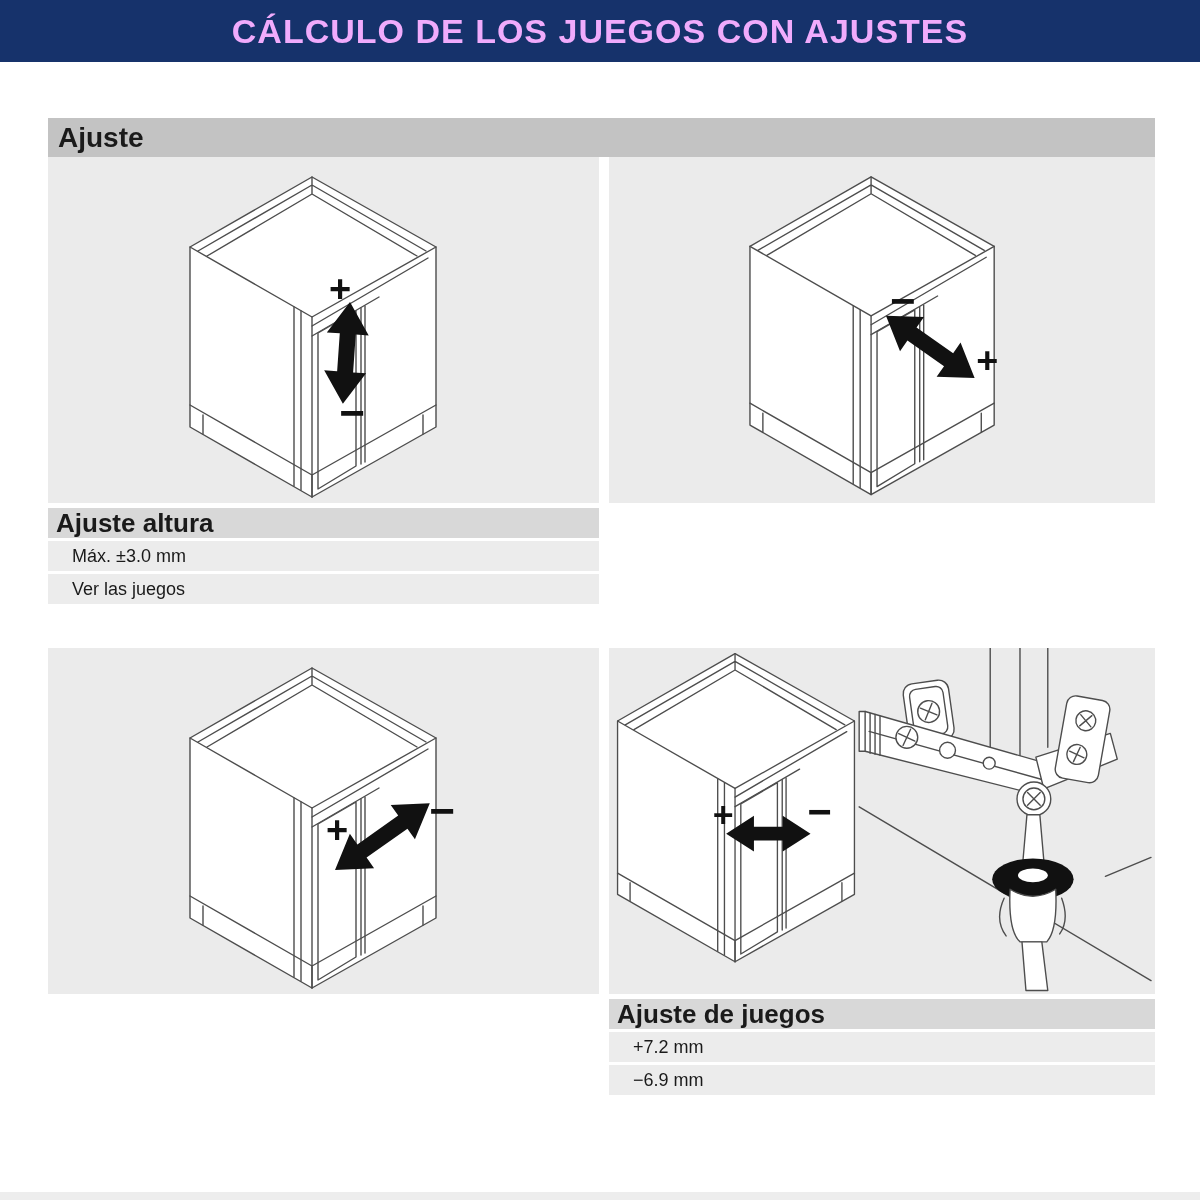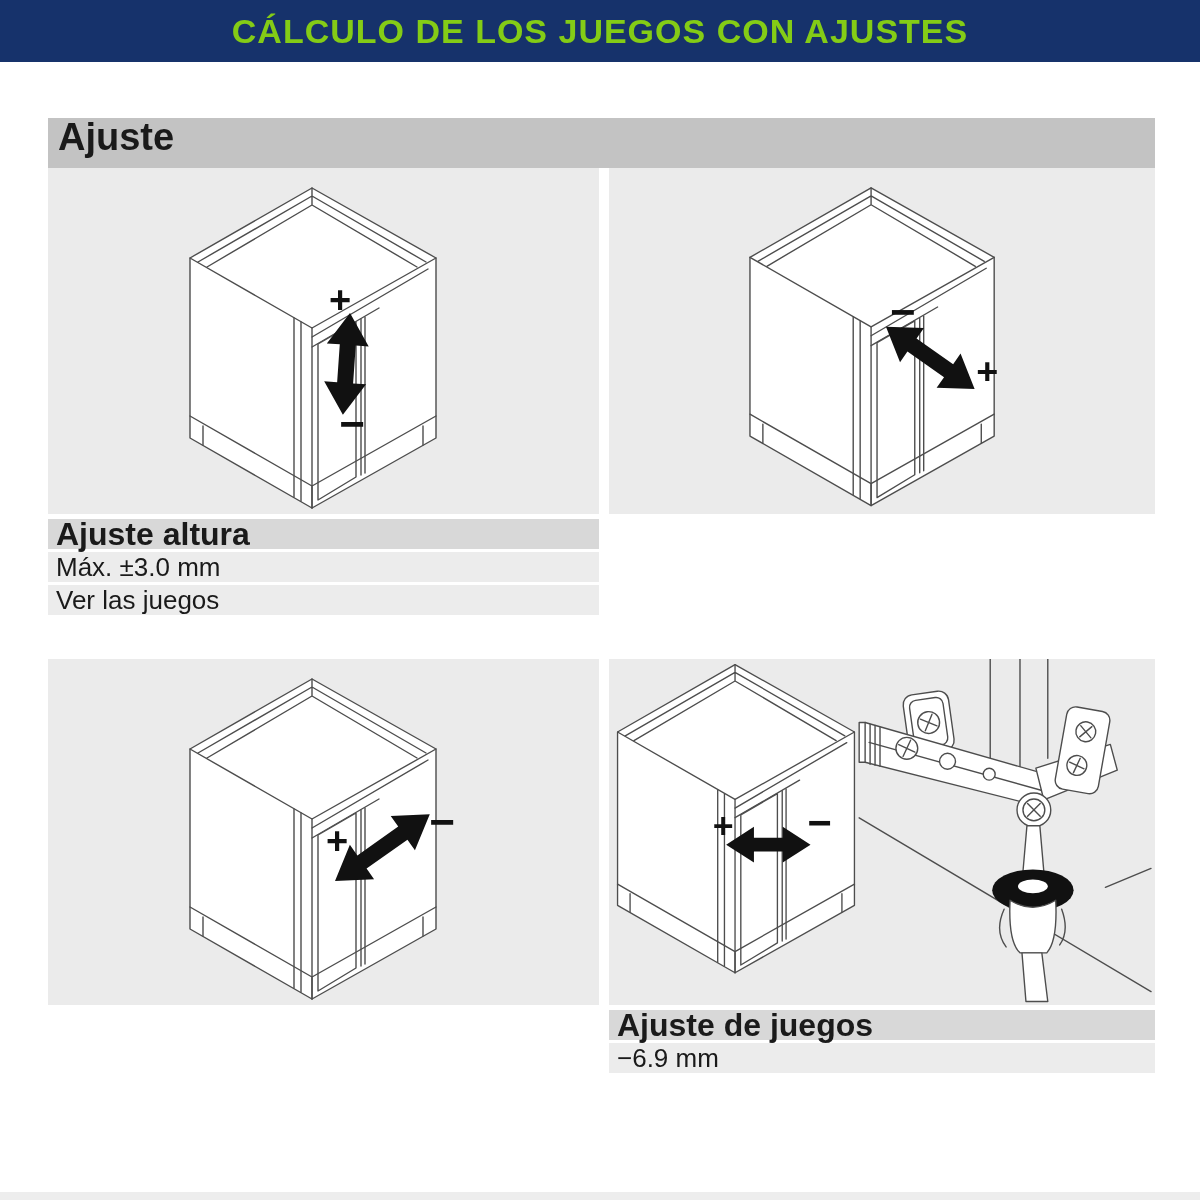--- a/index.html
+++ b/index.html
@@ -5,41 +5,41 @@
   html,body{margin:0;padding:0;}
   body{
     width:1200px;height:1200px;position:relative;background:#ffffff;
     font-family:"Liberation Sans","DejaVu Sans",sans-serif;color:#1a1a1a;
     overflow:hidden;
   }
   .title-bar{
     height:62px;background:#16326b;display:flex;align-items:center;justify-content:center;
   }
   .title-bar h1{
-    margin:0;color:#84cc16;font-size:34px;font-weight:bold;letter-spacing:1px;
+    margin:0;color:#f0abfc;font-size:34px;font-weight:bold;letter-spacing:1px;
   }
   .content{position:absolute;left:48px;top:118px;width:1107px;}
   .section-bar{
-    height:50px;line-height:39px;background:#c3c3c3;font-size:38px;font-weight:bold;
+    height:39px;line-height:39px;background:#c3c3c3;font-size:28px;font-weight:bold;
     padding-left:10px;box-sizing:border-box;
   }
   .grid{
     display:grid;grid-template-columns:551px 546px;column-gap:10px;row-gap:41px;margin-top:0;
   }
   .panel{display:flex;flex-direction:column;}
   .figure{height:346px;background:#ebebeb;}
   .fig-svg{display:block;width:100%;height:346px;}
   .caption{margin-top:5px;}
   .cap-head{
-    height:30px;line-height:30px;background:#d8d8d8;font-size:32px;font-weight:bold;
+    height:30px;line-height:30px;background:#d8d8d8;font-size:26px;font-weight:bold;
     padding-left:8px;margin-bottom:3px;box-sizing:border-box;
   }
   .cap-row{
-    height:30px;line-height:30px;background:#ececec;font-size:26px;
-    padding-left:8px;margin-bottom:3px;box-sizing:border-box;
+    height:30px;line-height:30px;background:#ececec;font-size:18px;
+    padding-left:24px;margin-bottom:3px;box-sizing:border-box;
   }
   .bottom-strip{position:absolute;left:0;bottom:0;width:1200px;height:8px;background:#ededed;}
   .sign{font-weight:bold;fill:#111111;font-family:"Liberation Sans","DejaVu Sans",sans-serif;}
   .arrow{fill:#111111;stroke:none;}
 </style>
 </head>
 <body>
 
 <svg width="0" height="0" style="position:absolute" aria-hidden="true">
   <defs>
@@ -150,20 +150,21 @@
             <ellipse cx="427" cy="233" rx="41" ry="21" fill="#111111" stroke="none"></ellipse>
             <ellipse cx="427" cy="229" rx="15" ry="7" fill="#ffffff" stroke="none"></ellipse>
             <path d="M404 243 Q402 285 414 296 L441 296 Q452 284 450 243 Q427 257 404 243 Z"></path>
             <path fill="none" d="M398 252 Q388 274 400 290 M456 252 Q464 274 454 288"></path>
             <path d="M416 296 L436 296 L442 345 L420 345 Z"></path>
           </g>
         </svg>
       </div>
       <div class="caption">
         <div class="cap-head">Ajuste de juegos</div>
+        <div class="cap-row">+7.2 mm</div>
         <div class="cap-row">−6.9 mm</div>
       </div>
     </section>
 
   </div>
 </div>
 
 <div class="bottom-strip"></div>
 
 </body></html>

